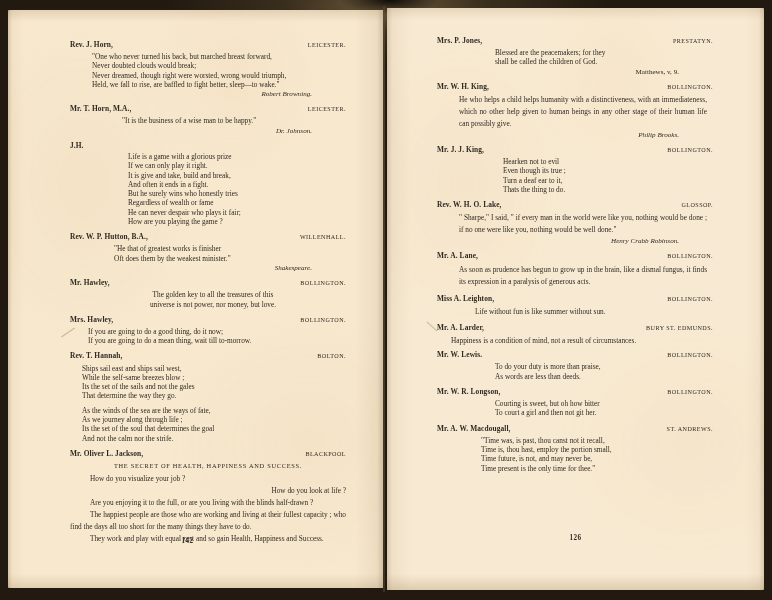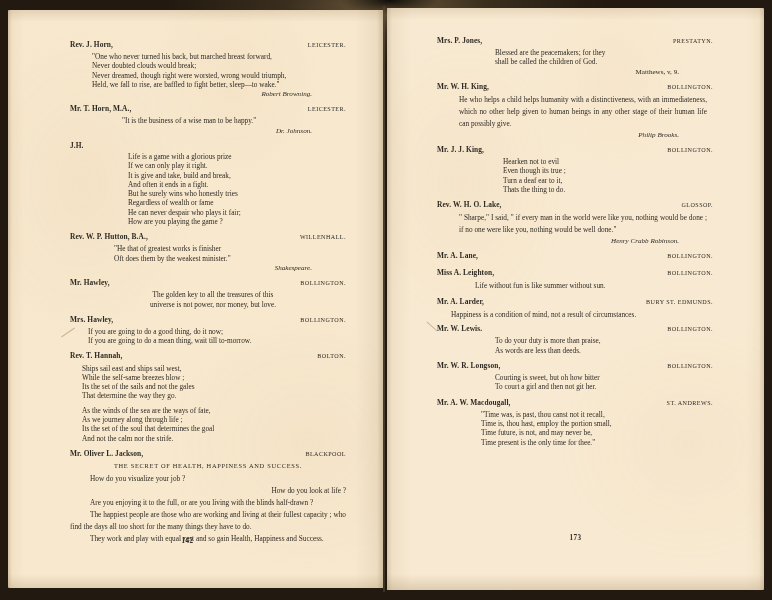--- a/index.html
+++ b/index.html
@@ -332,20 +332,21 @@
       </div>
       <div class="prose narrow">" Sharpe," I said, " if every man in the world were like you, nothing would be done ; if no one were like you, nothing would be well done."</div>
       <div class="attrib mid">Henry Crabb Robinson.</div>
     </div>
 
     <div class="entry" style="margin-top:5px;">
       <div class="head">
         <span class="name">Mr. A. Lane,</span>
         <span class="place">Bollington.</span>
       </div>
+      <div class="prose narrow">As soon as prudence has begun to grow up in the brain, like a dismal fungus, it finds its expression in a paralysis of generous acts.</div>
     </div>
 
     <div class="entry" style="margin-top:6px;">
       <div class="head">
         <span class="name">Miss A. Leighton,</span>
         <span class="place">Bollington.</span>
       </div>
       <div class="verse" style="margin-left:38px;margin-top:3px;">Life without fun is like summer without sun.</div>
     </div>
 
@@ -382,15 +383,15 @@
       </div>
       <div class="verse ind-b">"Time was, is past, thou canst not it recall,
 Time is, thou hast, employ the portion small,
 Time future, is not, and may never be,
 Time present is the only time for thee."</div>
     </div>
 
   </div>
 
   <div class="folio folio-left">142</div>
-  <div class="folio folio-right">173</div>
+  <div class="folio folio-right">126</div>
 
 </div>
 
 </body></html>

